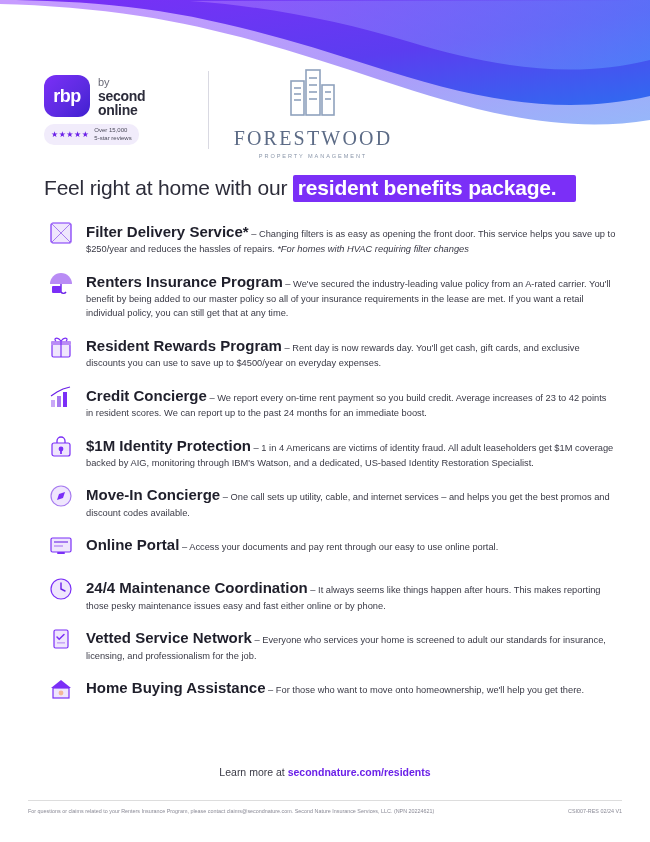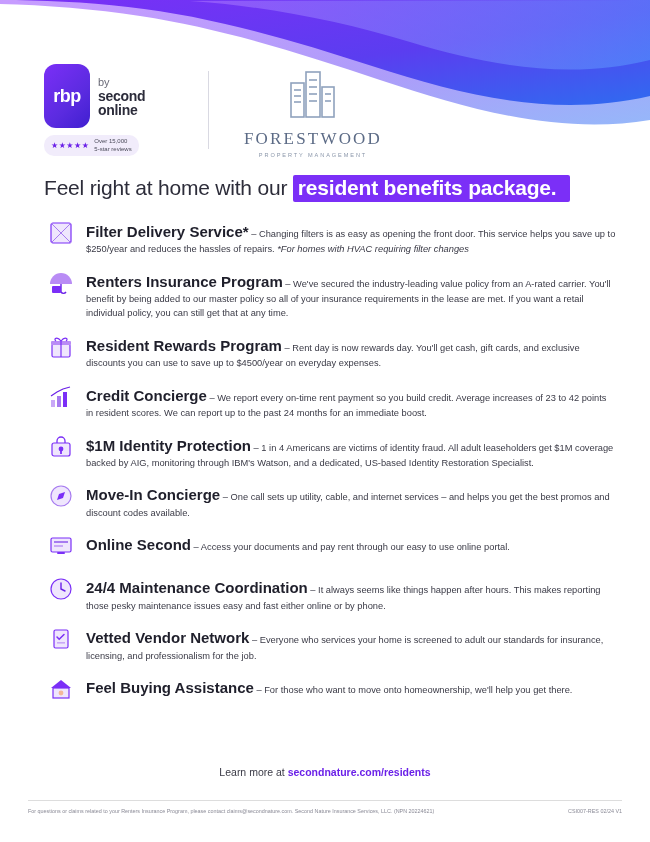--- a/index.html
+++ b/index.html
@@ -55,21 +55,21 @@
     flex-direction: column;
     align-items: flex-start;
   }
   .rbp-row {
     display: flex;
     align-items: center;
     gap: 8px;
   }
   .rbp-badge {
     width: 46px;
-    height: 64px;
+    height: 42px;
     border-radius: 12px;
     background: linear-gradient(135deg, #7b2ff7 0%, #5b2be0 60%, #3f1fd0 100%);
     color: #ffffff;
     font-size: 18px;
     font-weight: bold;
     display: flex;
     align-items: center;
     justify-content: center;
     letter-spacing: -0.5px;
   }
@@ -121,21 +121,21 @@
     align-items: center;
     width: 160px;
   }
   .pm-mark {
     width: 62px;
     height: 58px;
     display: block;
   }
   .pm-name {
     margin-top: 8px;
-    font-size: 17px;
+    font-size: 20px;
     letter-spacing: 2.2px;
     color: #5c6b86;
     font-family: "Liberation Serif", serif;
   }
   .pm-sub {
     margin-top: 3px;
     font-size: 5.6px;
     letter-spacing: 1.9px;
     color: #8b97aa;
   }
@@ -147,21 +147,21 @@
     left: 44px;
     width: 580px;
     font-size: 21px;
     color: #2d2d3a;
     letter-spacing: -0.2px;
   }
   .title .hl {
     font-weight: bold;
     color: #ffffff;
     background: #7b2ff7;
-    padding: 1px 14px 3px 5px;
+    padding: 1px 20px 3px 5px;
     border-radius: 2px;
   }
 
   
   .benefits {
     position: absolute;
     top: 218px;
     left: 44px;
     width: 572px;
   }
@@ -391,21 +391,21 @@
     <div class="benefit">
       <div class="ico">
         <svg width="26" height="26" viewBox="0 0 26 26" xmlns="http://www.w3.org/2000/svg">
           <rect x="3" y="5" width="20" height="14" rx="1.5" fill="#efe6fd" stroke="#7b2ff7" stroke-width="1.2"></rect>
           <rect x="6" y="8" width="14" height="2" fill="#a77bf0"></rect>
           <rect x="6" y="12" width="9" height="2" fill="#c9a8f7"></rect>
           <rect x="9" y="19" width="8" height="2" rx="1" fill="#7b2ff7"></rect>
         </svg>
       </div>
       <div class="txt">
-        <b>Online Second</b><span> – Access your documents and pay rent through our easy to use online portal.</span>
+        <b>Online Portal</b><span> – Access your documents and pay rent through our easy to use online portal.</span>
       </div>
     </div>
 
     <div class="benefit">
       <div class="ico">
         <svg width="26" height="26" viewBox="0 0 26 26" xmlns="http://www.w3.org/2000/svg">
           <circle cx="13" cy="13" r="10" fill="#efe6fd" stroke="#7b2ff7" stroke-width="1.2"></circle>
           <path d="M13 7 V13 L17 15" stroke="#6b21e8" stroke-width="1.4" fill="none" stroke-linecap="round"></path>
         </svg>
       </div>
@@ -416,34 +416,34 @@
 
     <div class="benefit">
       <div class="ico">
         <svg width="26" height="26" viewBox="0 0 26 26" xmlns="http://www.w3.org/2000/svg">
           <rect x="6" y="4" width="14" height="18" rx="1.5" fill="#efe6fd" stroke="#7b2ff7" stroke-width="1.2"></rect>
           <path d="M9 11 l2.2 2.3 L16 8.5" stroke="#7b2ff7" stroke-width="1.5" fill="none" stroke-linecap="round"></path>
           <rect x="9" y="16" width="8" height="1.6" fill="#c9a8f7"></rect>
         </svg>
       </div>
       <div class="txt">
-        <b>Vetted Vendor Network</b><span> – Everyone who services your home is screened to adult our standards for insurance, licensing, and professionalism for the job.</span>
+        <b>Vetted Service Network</b><span> – Everyone who services your home is screened to adult our standards for insurance, licensing, and professionalism for the job.</span>
       </div>
     </div>
 
     <div class="benefit">
       <div class="ico">
         <svg width="26" height="26" viewBox="0 0 26 26" xmlns="http://www.w3.org/2000/svg">
           <path d="M13 4 L23 12 H3 Z" fill="#7b2ff7"></path>
           <rect x="5" y="12" width="16" height="10" fill="#efe6fd" stroke="#7b2ff7" stroke-width="1.2"></rect>
           <circle cx="13" cy="17" r="2.4" fill="#f3b89a"></circle>
         </svg>
       </div>
       <div class="txt">
-        <b>Feel Buying Assistance</b><span> – For those who want to move onto homeownership, we'll help you get there.</span>
+        <b>Home Buying Assistance</b><span> – For those who want to move onto homeownership, we'll help you get there.</span>
       </div>
     </div>
 
   </div>
 
   <div class="learn">
     <span>Learn more at </span><b>secondnature.com/residents</b>
   </div>
 
   <div class="footline"></div>

